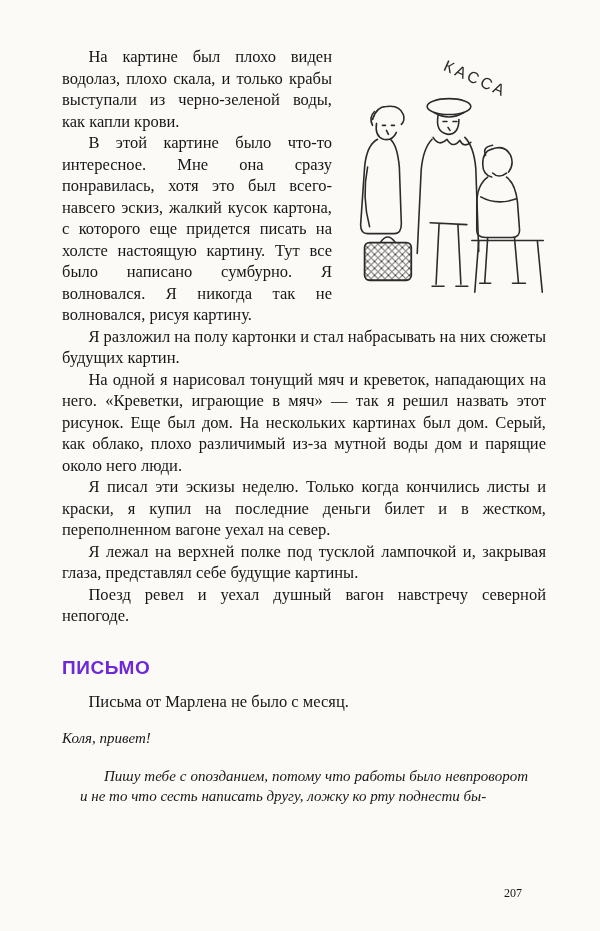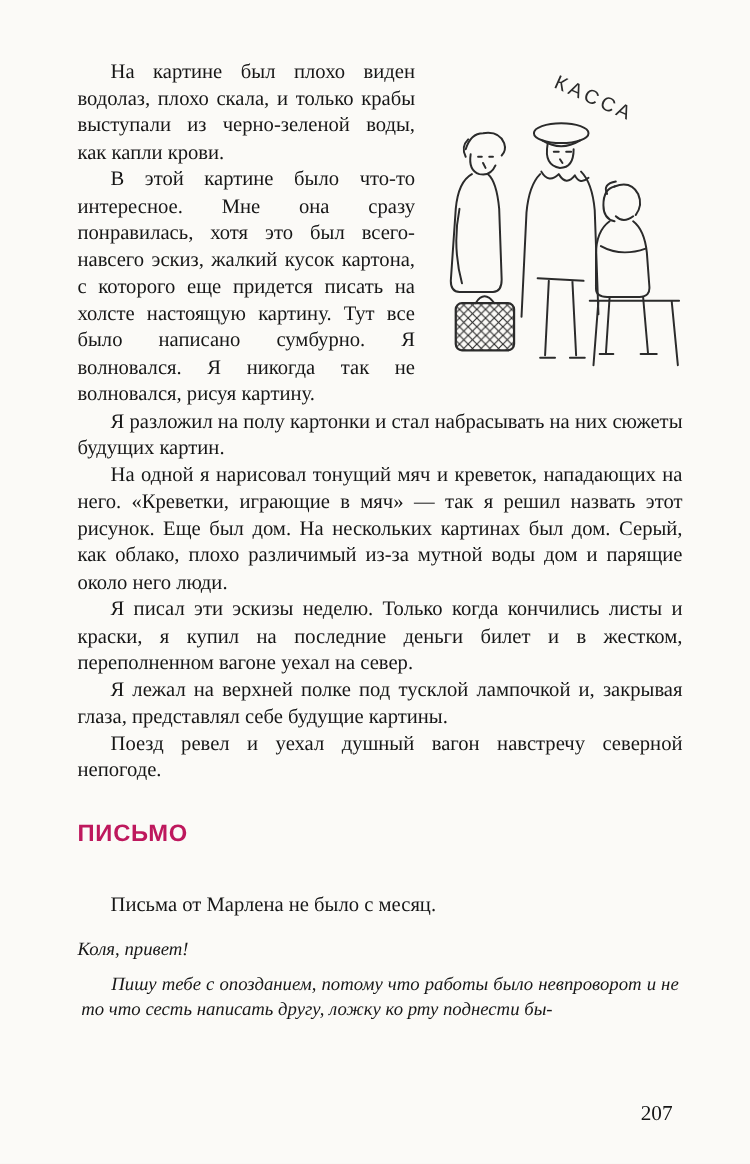--- a/index.html
+++ b/index.html
@@ -33,45 +33,45 @@
     letter-spacing: 0.6px;
   }
   figure.illustration {
     float: right;
     width: 200px;
     height: 268px;
     margin: 0 0 6px 14px;
     padding: 0;
   }
   .section-heading {
-    margin: 30px 0 34px 0;
+    margin: 30px 0 12px 0;
     font-family: "Liberation Sans", "DejaVu Sans", sans-serif;
     font-size: 19px;
     font-weight: 700;
     letter-spacing: 0.6px;
-    color: #be185d;
+    color: #6d28d9;
   }
   .letter {
     font-size: 15px;
     line-height: 20px;
     font-style: italic;
   }
   .letter .salutation {
     margin: 16px 0 8px 0;
   }
   .letter .letter-body {
-    margin: 3px;
+    margin: 18px;
     text-indent: 1.6em;
     text-align: justify;
   }
   .page-number {
     position: absolute;
-    right: 62px;
+    right: 78px;
     bottom: 30px;
-    font-size: 17px;
+    font-size: 12px;
   }
   svg text.sign {
     font-family: "Liberation Sans", "DejaVu Sans", sans-serif;
     font-size: 16px;
     letter-spacing: 3px;
     fill: #2b2b2b;
   }
 </style>
 </head>
 <body>

